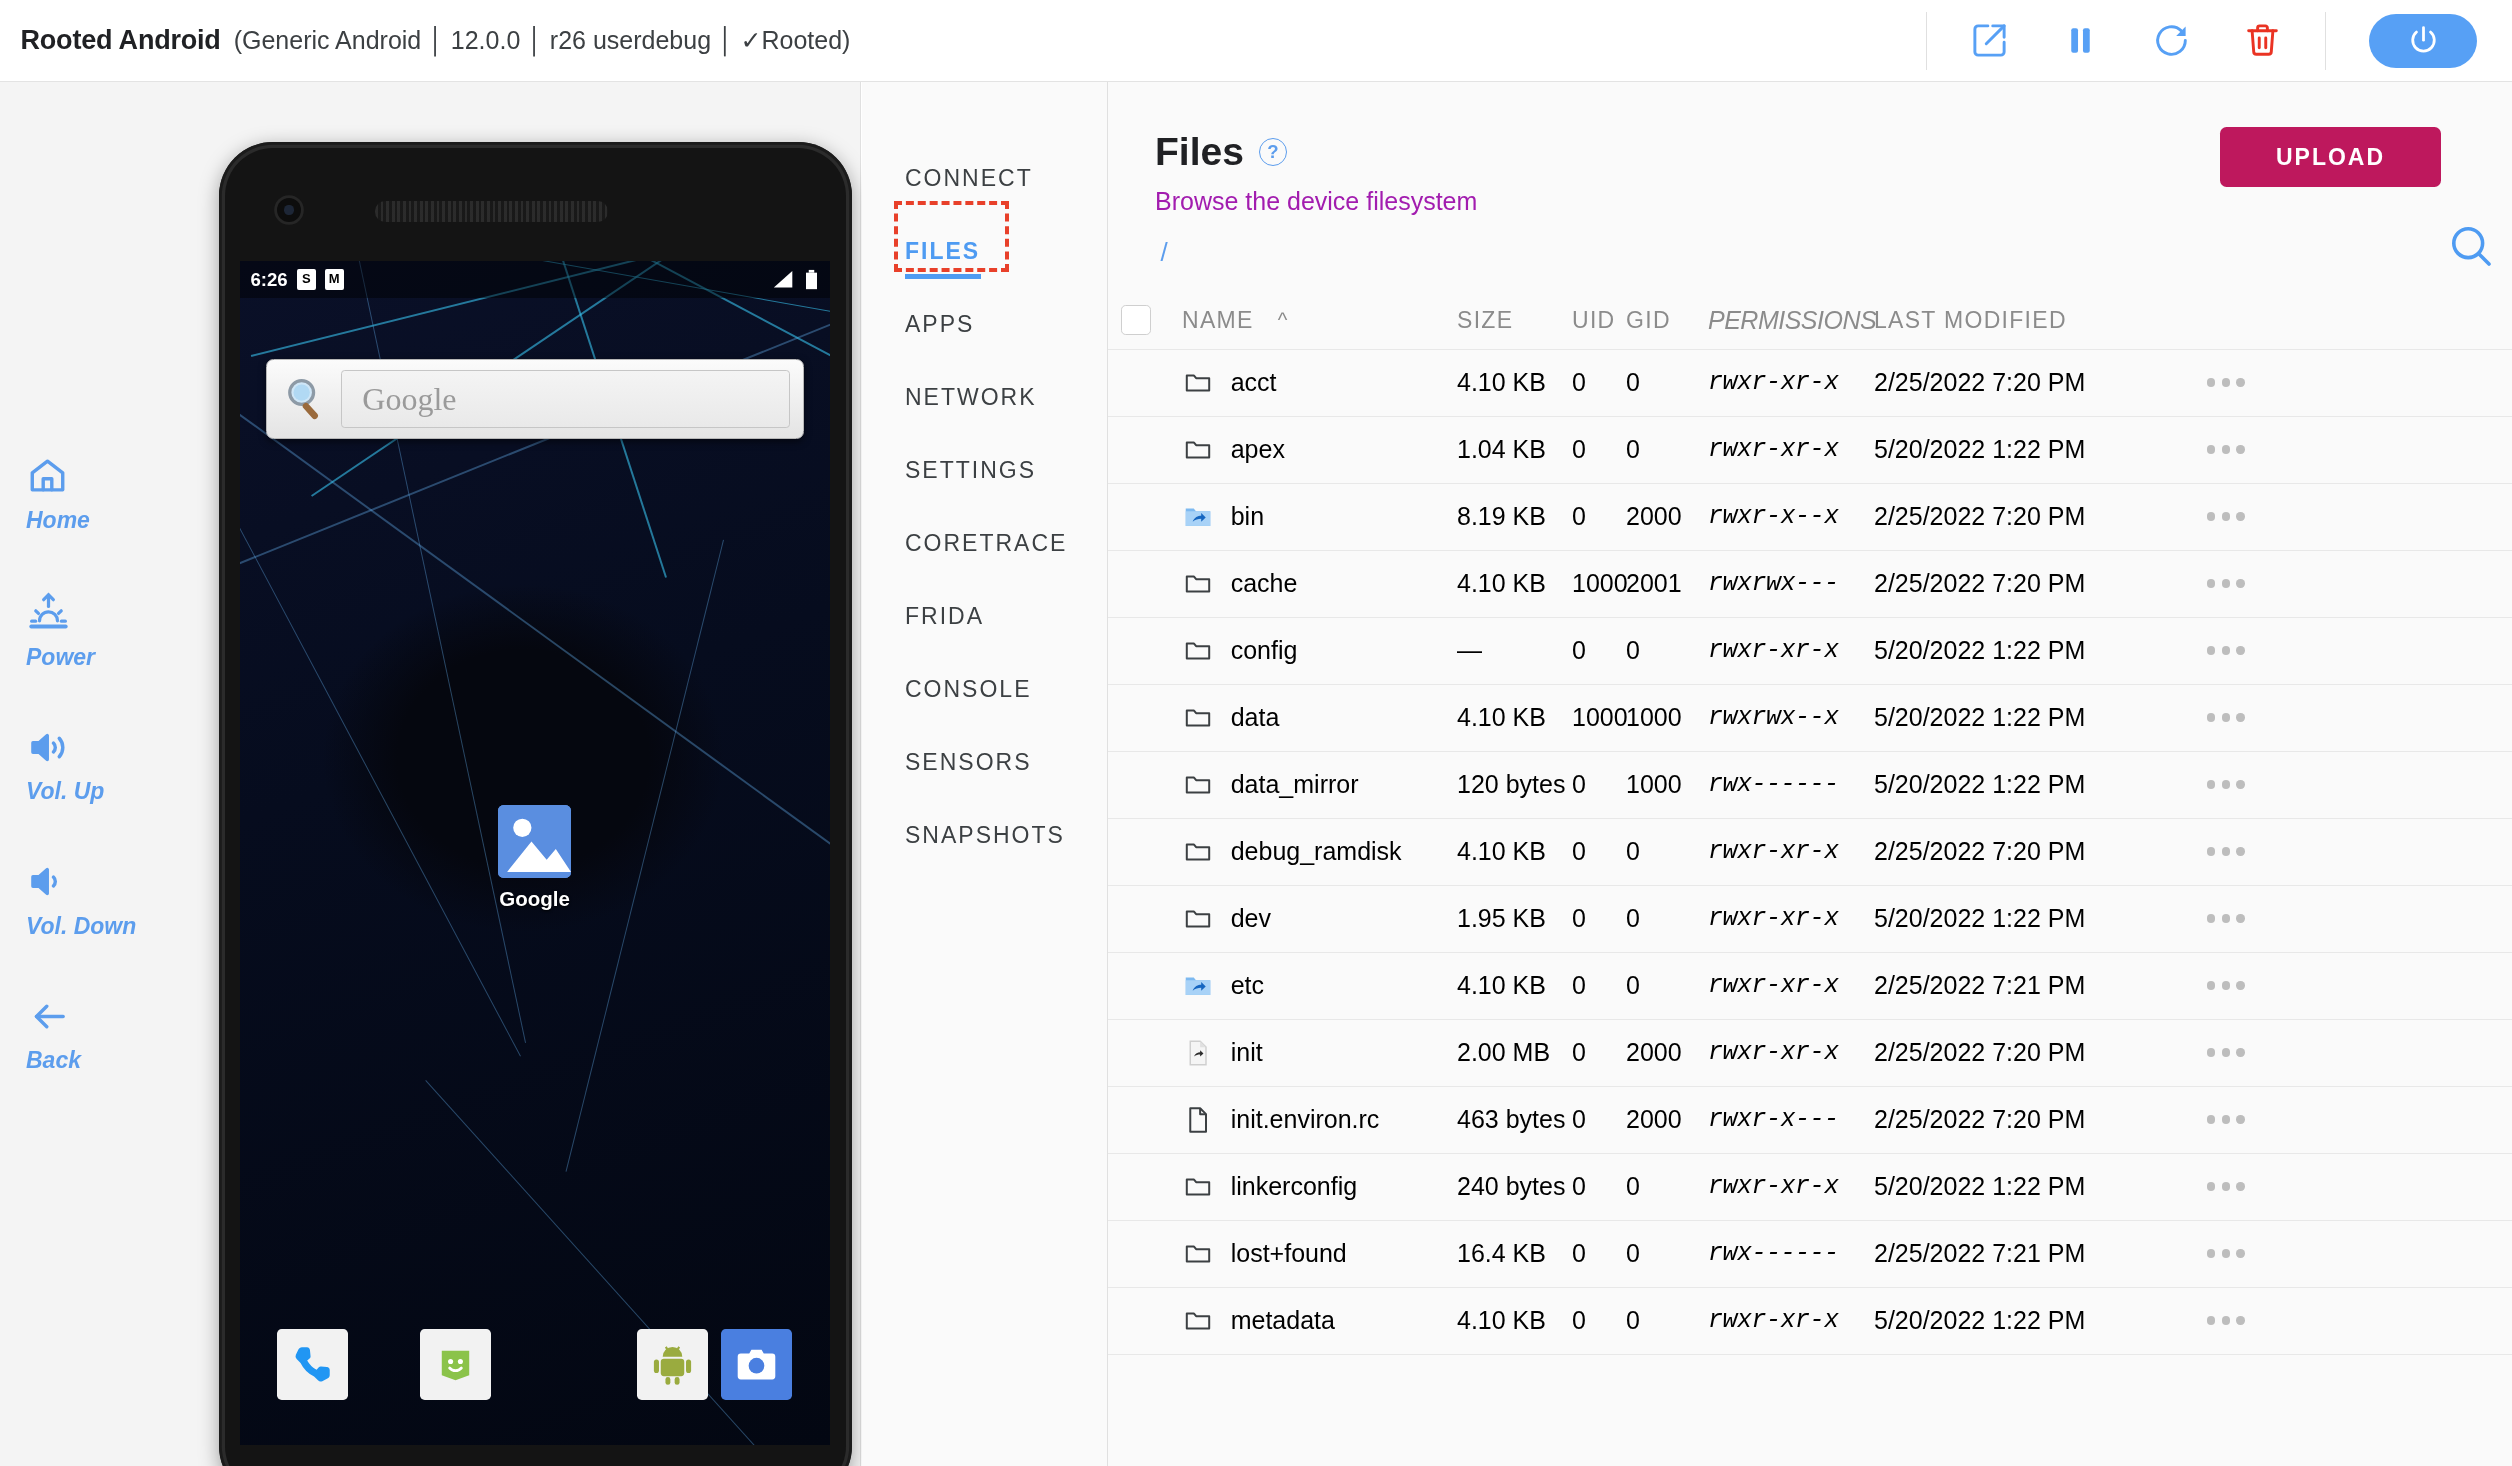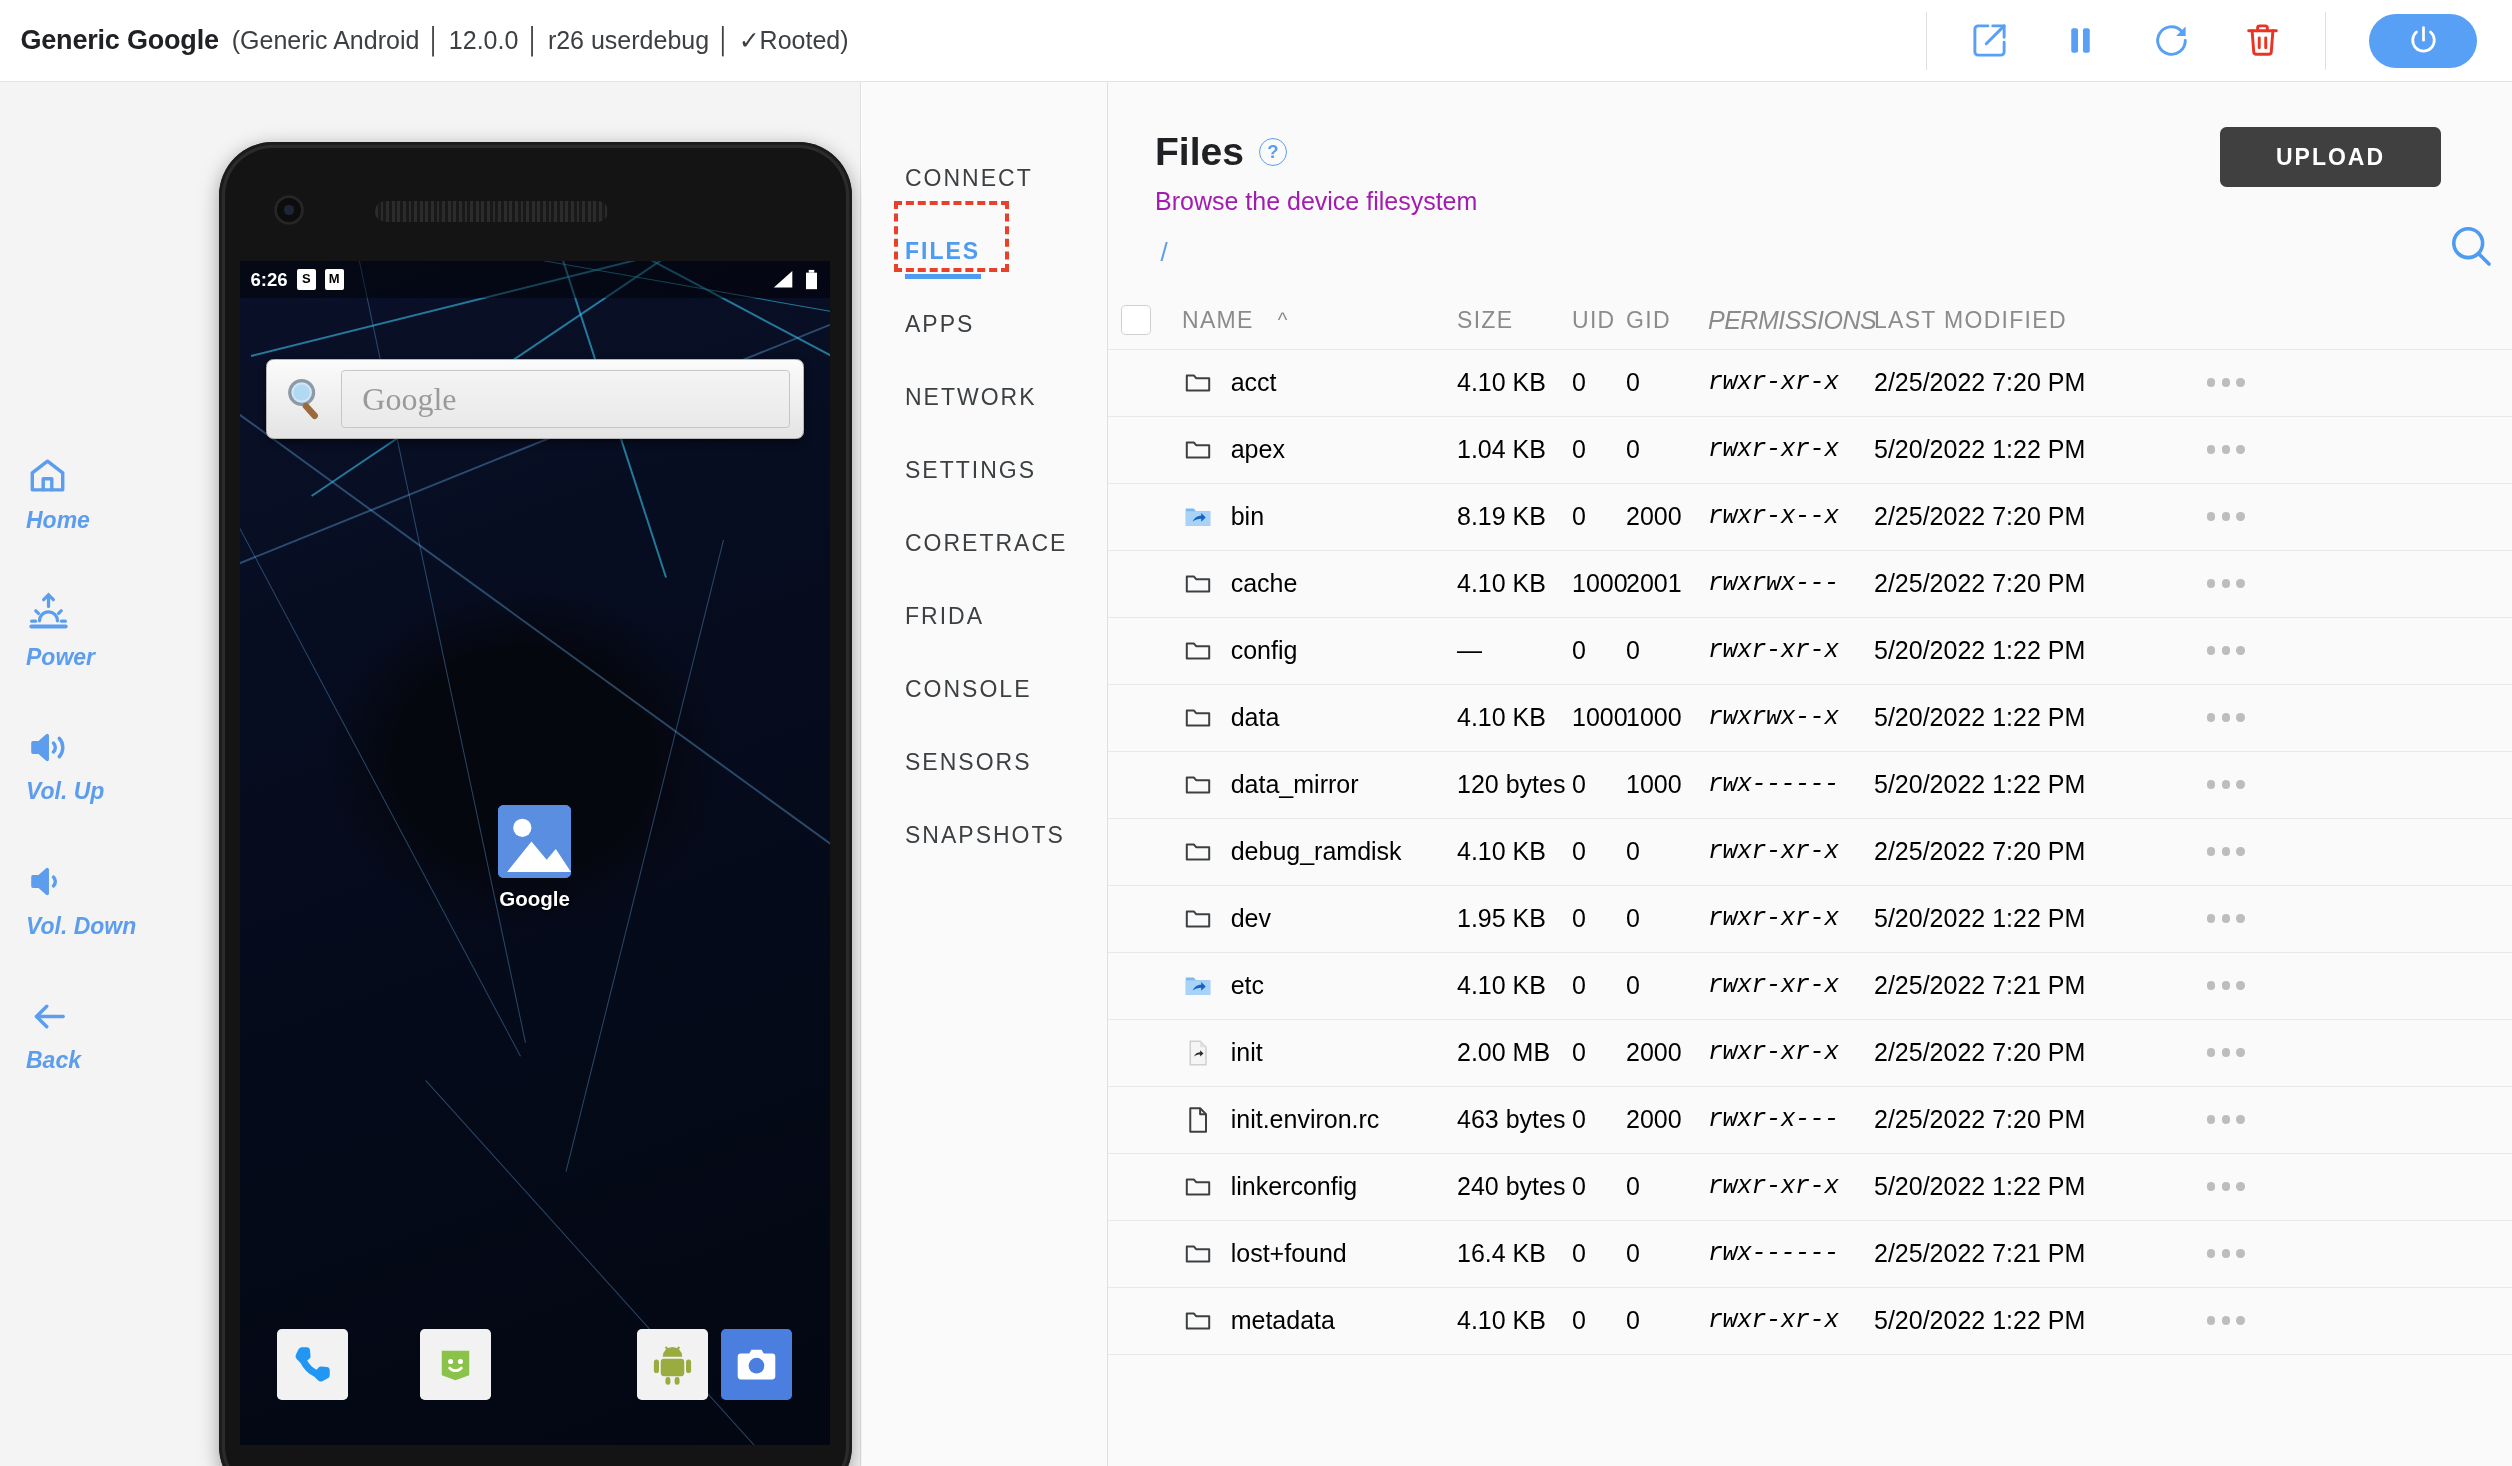--- a/index.html
+++ b/index.html
@@ -225,21 +225,21 @@
     justify-content:center; cursor: pointer; font-weight:bold;
   }
   #files-sub { margin-top: 13px; font-size: 25px; color: #a21caf; }
   #breadcrumb {
     margin-top: 20.5px; font-size: 26px; color: #5c9ded;
     cursor:pointer; padding-left: 5.6px;
   }
   #upload-btn {
     position: absolute; right: 71px; top: 45px;
     width: 221px; height: 60px; border-radius: 6.5px;
-    background: #404040; color: #fff; border: none;
+    background: #be185d; color: #fff; border: none;
     font-size: 23px; font-weight: bold; letter-spacing: 2px;
     cursor: pointer; font-family: "Liberation Sans", sans-serif;
   }
   #search-icon-btn {
     position: absolute; right: 16.7px; top: 140px;
     width: 48px; height: 48px; cursor: pointer;
   }
 
   
   #table { margin-top: 24px; width: 1404px; }
@@ -271,21 +271,21 @@
   .dots { display:flex; gap: 6.5px; cursor:pointer; }
   .dots i { width: 8.4px; height: 8.4px; border-radius:50%; background:#bdbdbd; display:block;}
   .ic { width: 32px; height: 32px; flex:none; }
   .fname { white-space: nowrap; }
 </style>
 </head>
 <body>
 
 <div id="topbar">
   <div id="device-title-wrap">
-    <span id="device-name">Generic Google</span>
+    <span id="device-name">Rooted Android</span>
     <span id="device-meta">(Generic Android │ 12.0.0 │ r26 userdebug │ ✓Rooted)</span>
   </div>
 
   <div id="topbar-actions">
     <div class="tb-group">
 
       <div class="tb-icon">
         <svg width="39" height="39" viewBox="0 0 24 24" fill="none" stroke="#57a0f5" stroke-width="1.8" stroke-linecap="round" stroke-linejoin="round">
           <path d="M14 3h7v7"></path>
             <path d="M10 14L21 3"></path>

